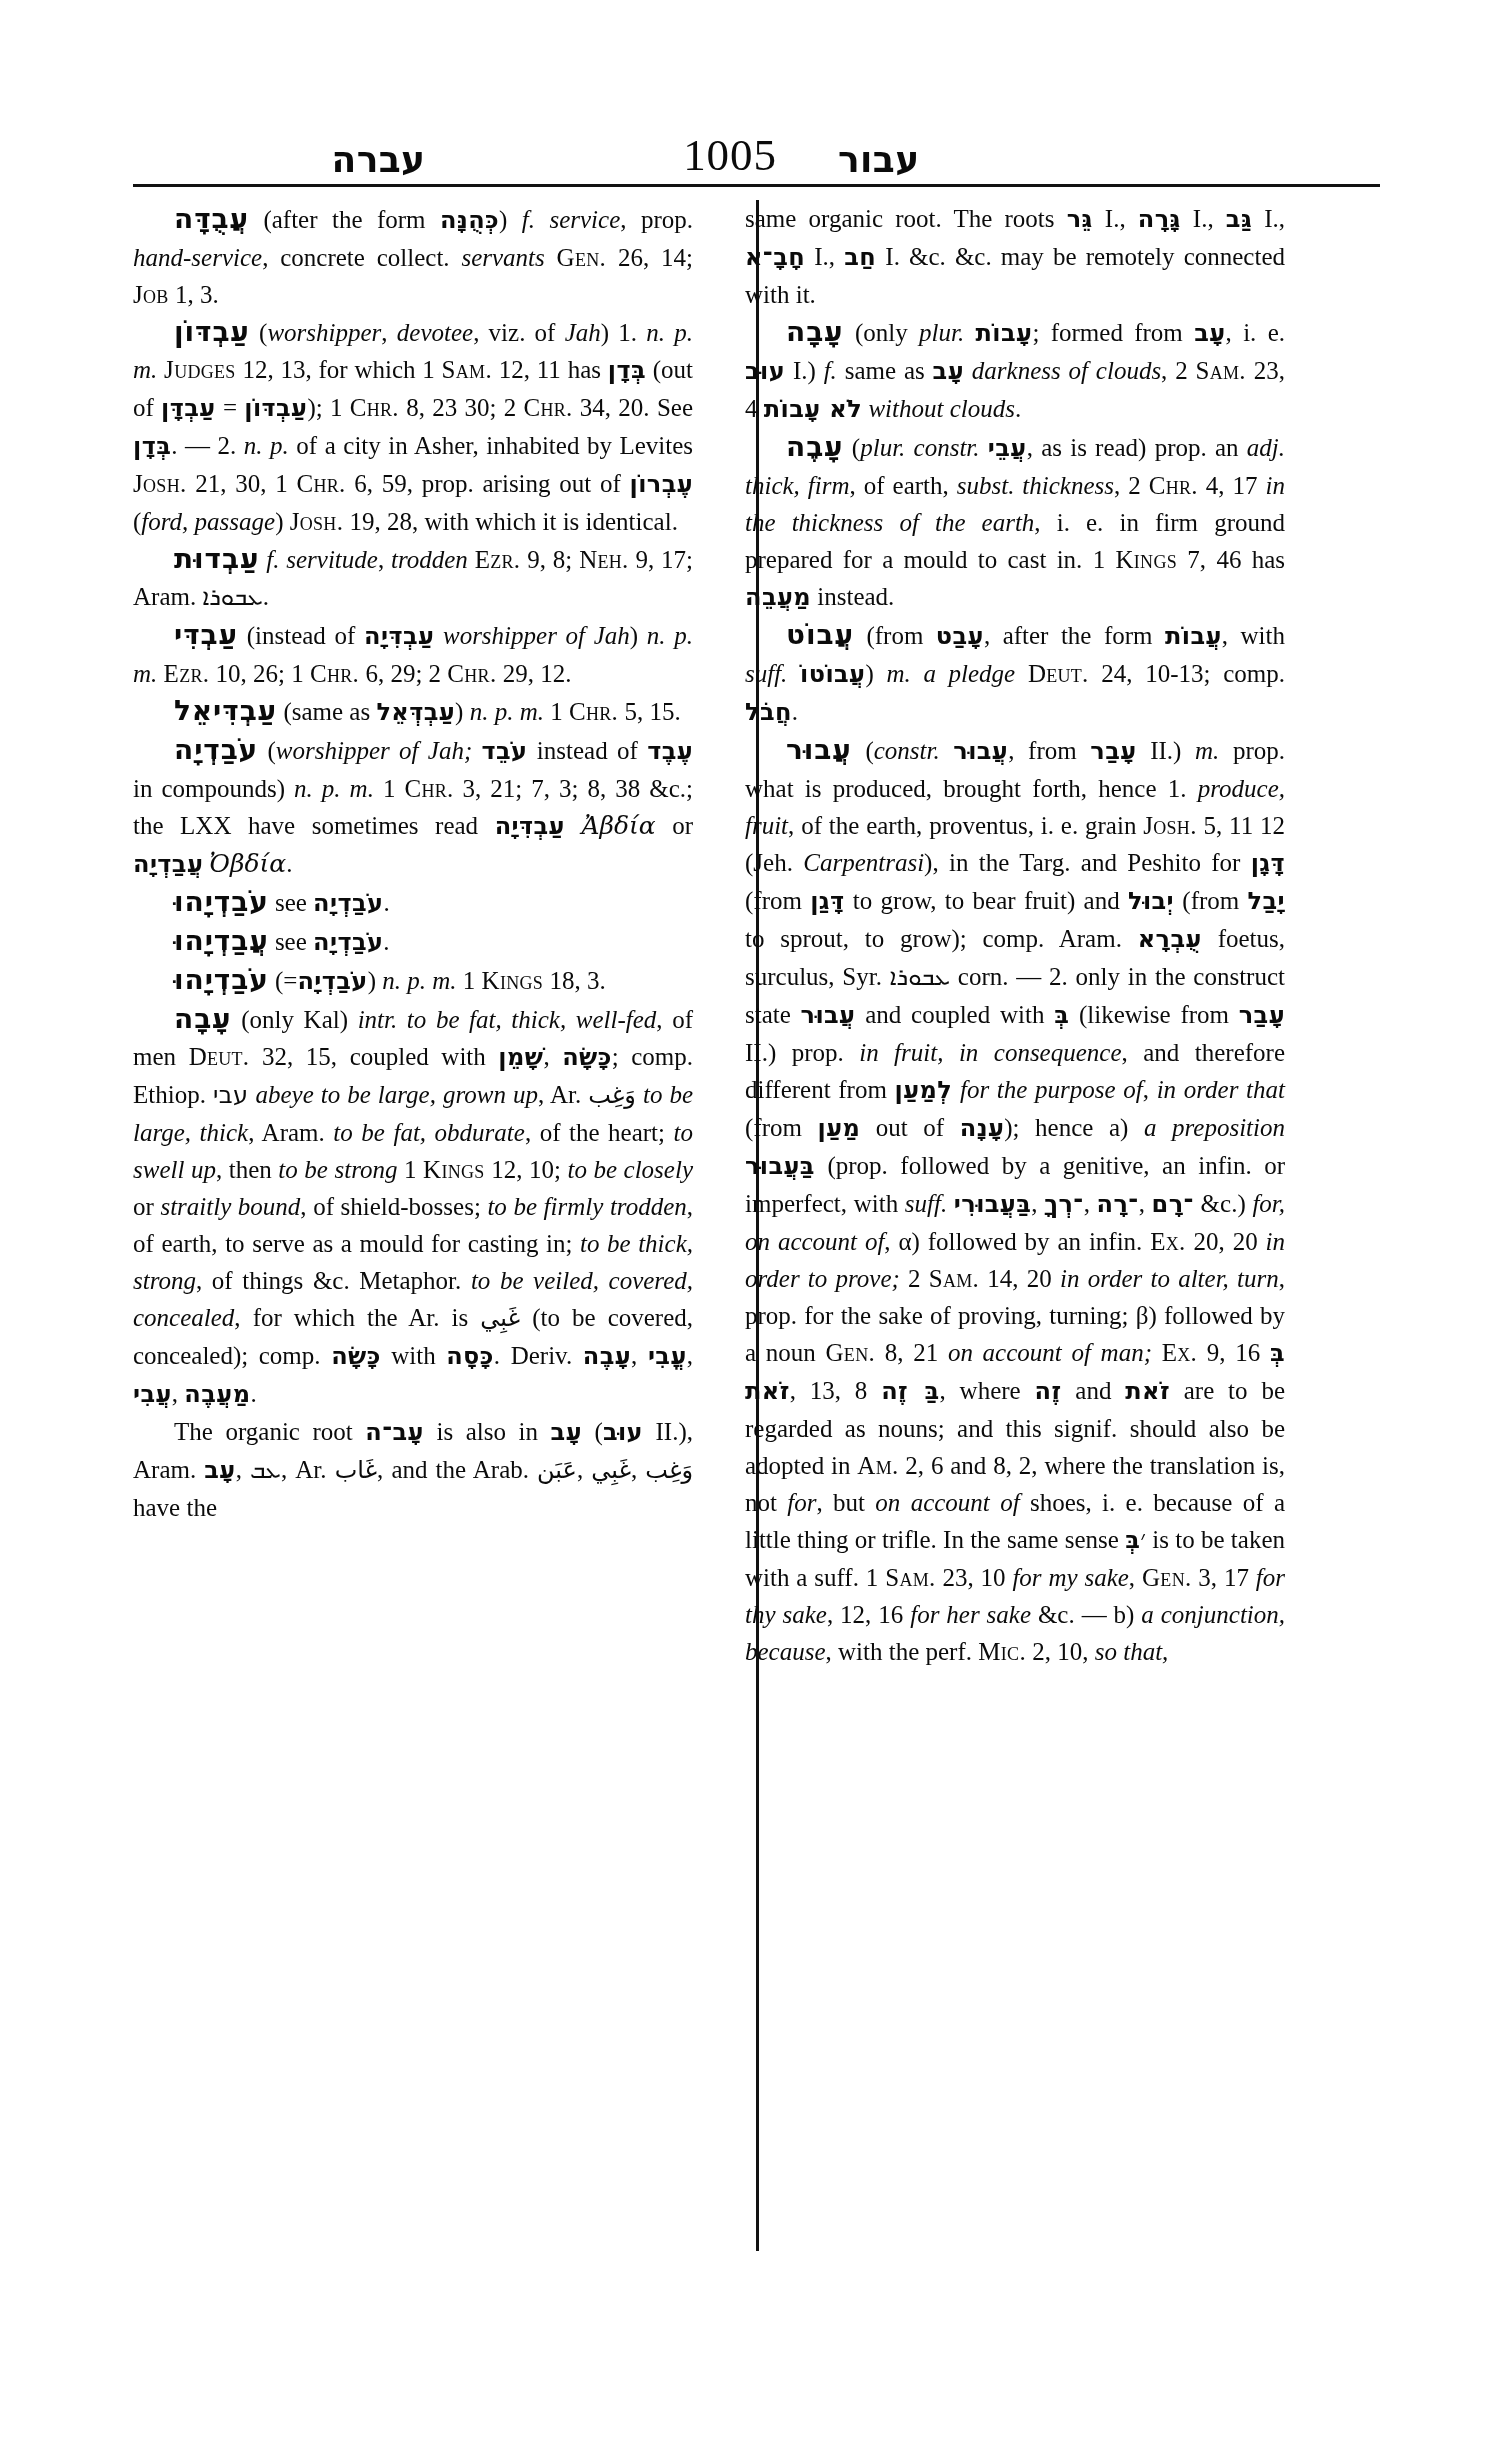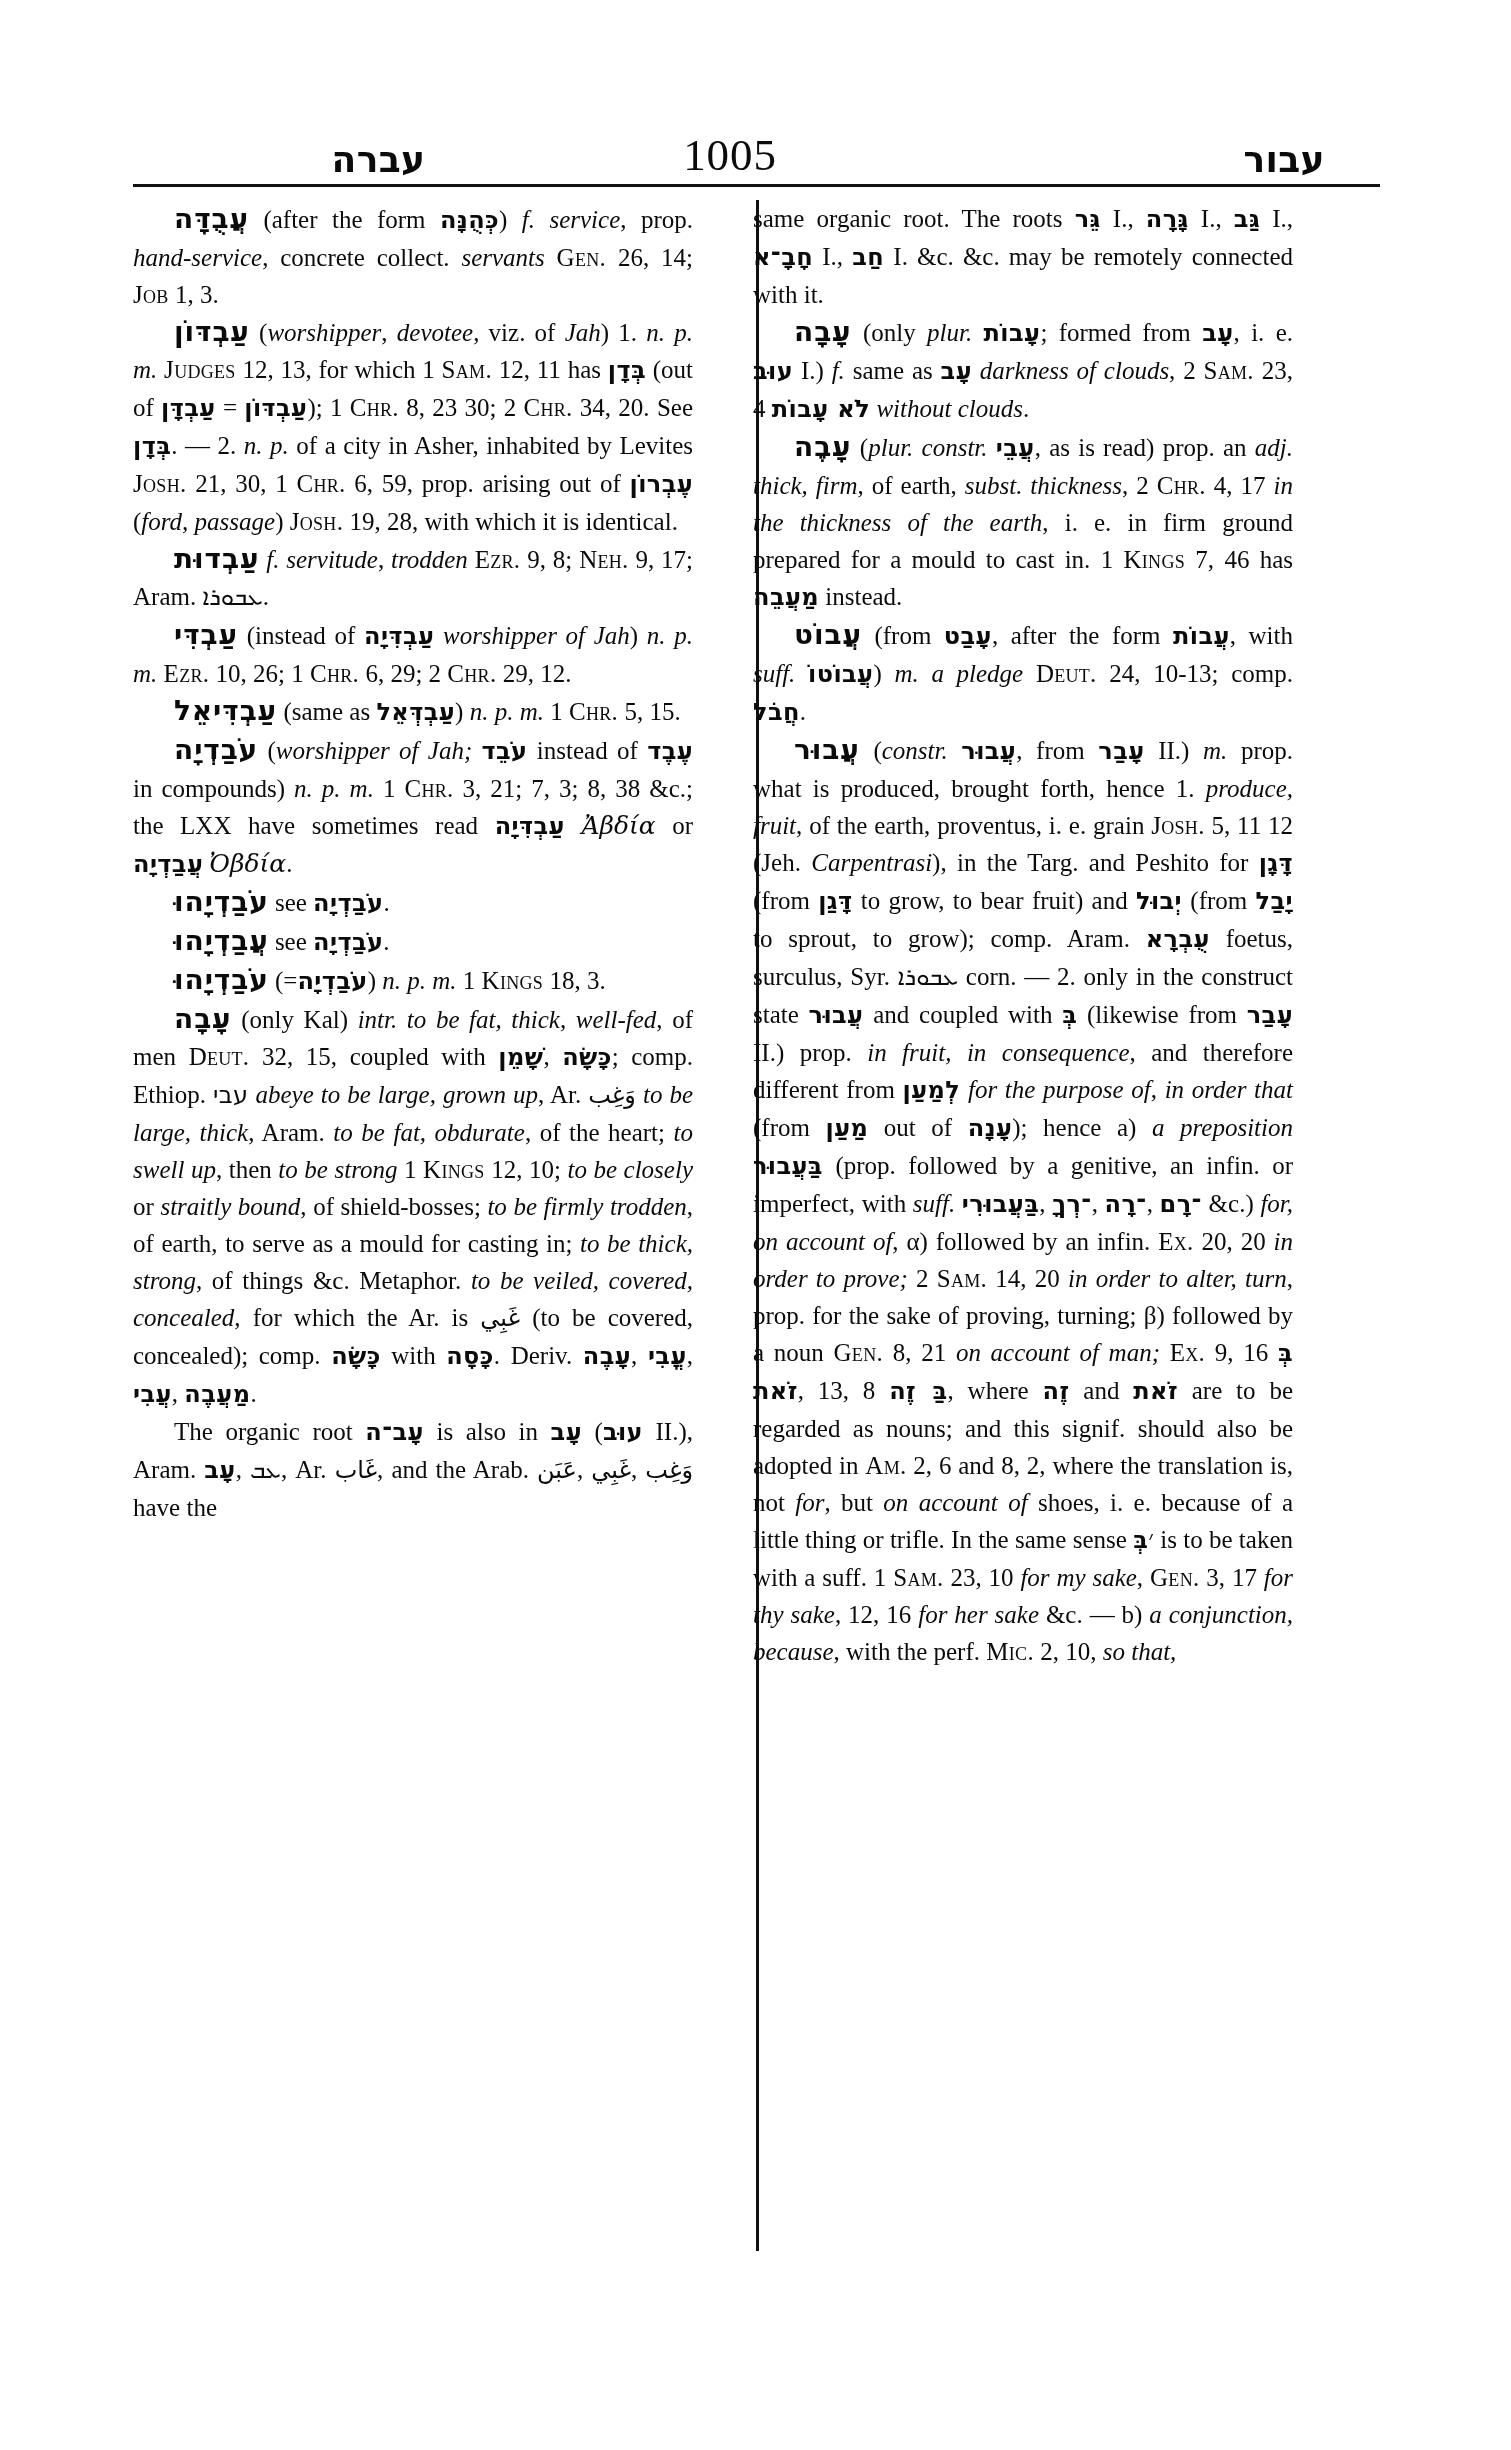--- a/index.html
+++ b/index.html
@@ -45,40 +45,40 @@
     direction: rtl;
     unicode-bidi: isolate;
   }
   .runhead .folio {
     font-size: 45px;
     font-weight: 400;
     letter-spacing: 0.9px;
   }
   .runhead .left-slot   { flex: 1 1 0; text-align: center; }
   .runhead .center-slot { flex: 0 0 216px; text-align: center; }
-  .runhead .right-slot  { flex: 1 1 0; text-align: right; margin-top: 22px; }
+  .runhead .right-slot  { flex: 1 1 0; text-align: left; margin-top: 22px; }
 
   .rule {
     position: absolute;
     top: 184px;
     left: 133px;
     width: 1247px;
     height: 2.7px;
     background: #111;
   }
 
   
   .columns {
     position: absolute;
     top: 200px;
     left: 133px;
     width: 1250px;
     height: 2141px;
     display: flex;
-    gap: 8px;
+    gap: 0;
   }
   .col {
     width: 576px;
     box-sizing: border-box;
   }
   .col.left  { padding-right: 16px; }
   .col.right { padding-left: 36px; }
 
   .divider {
     position: absolute;

